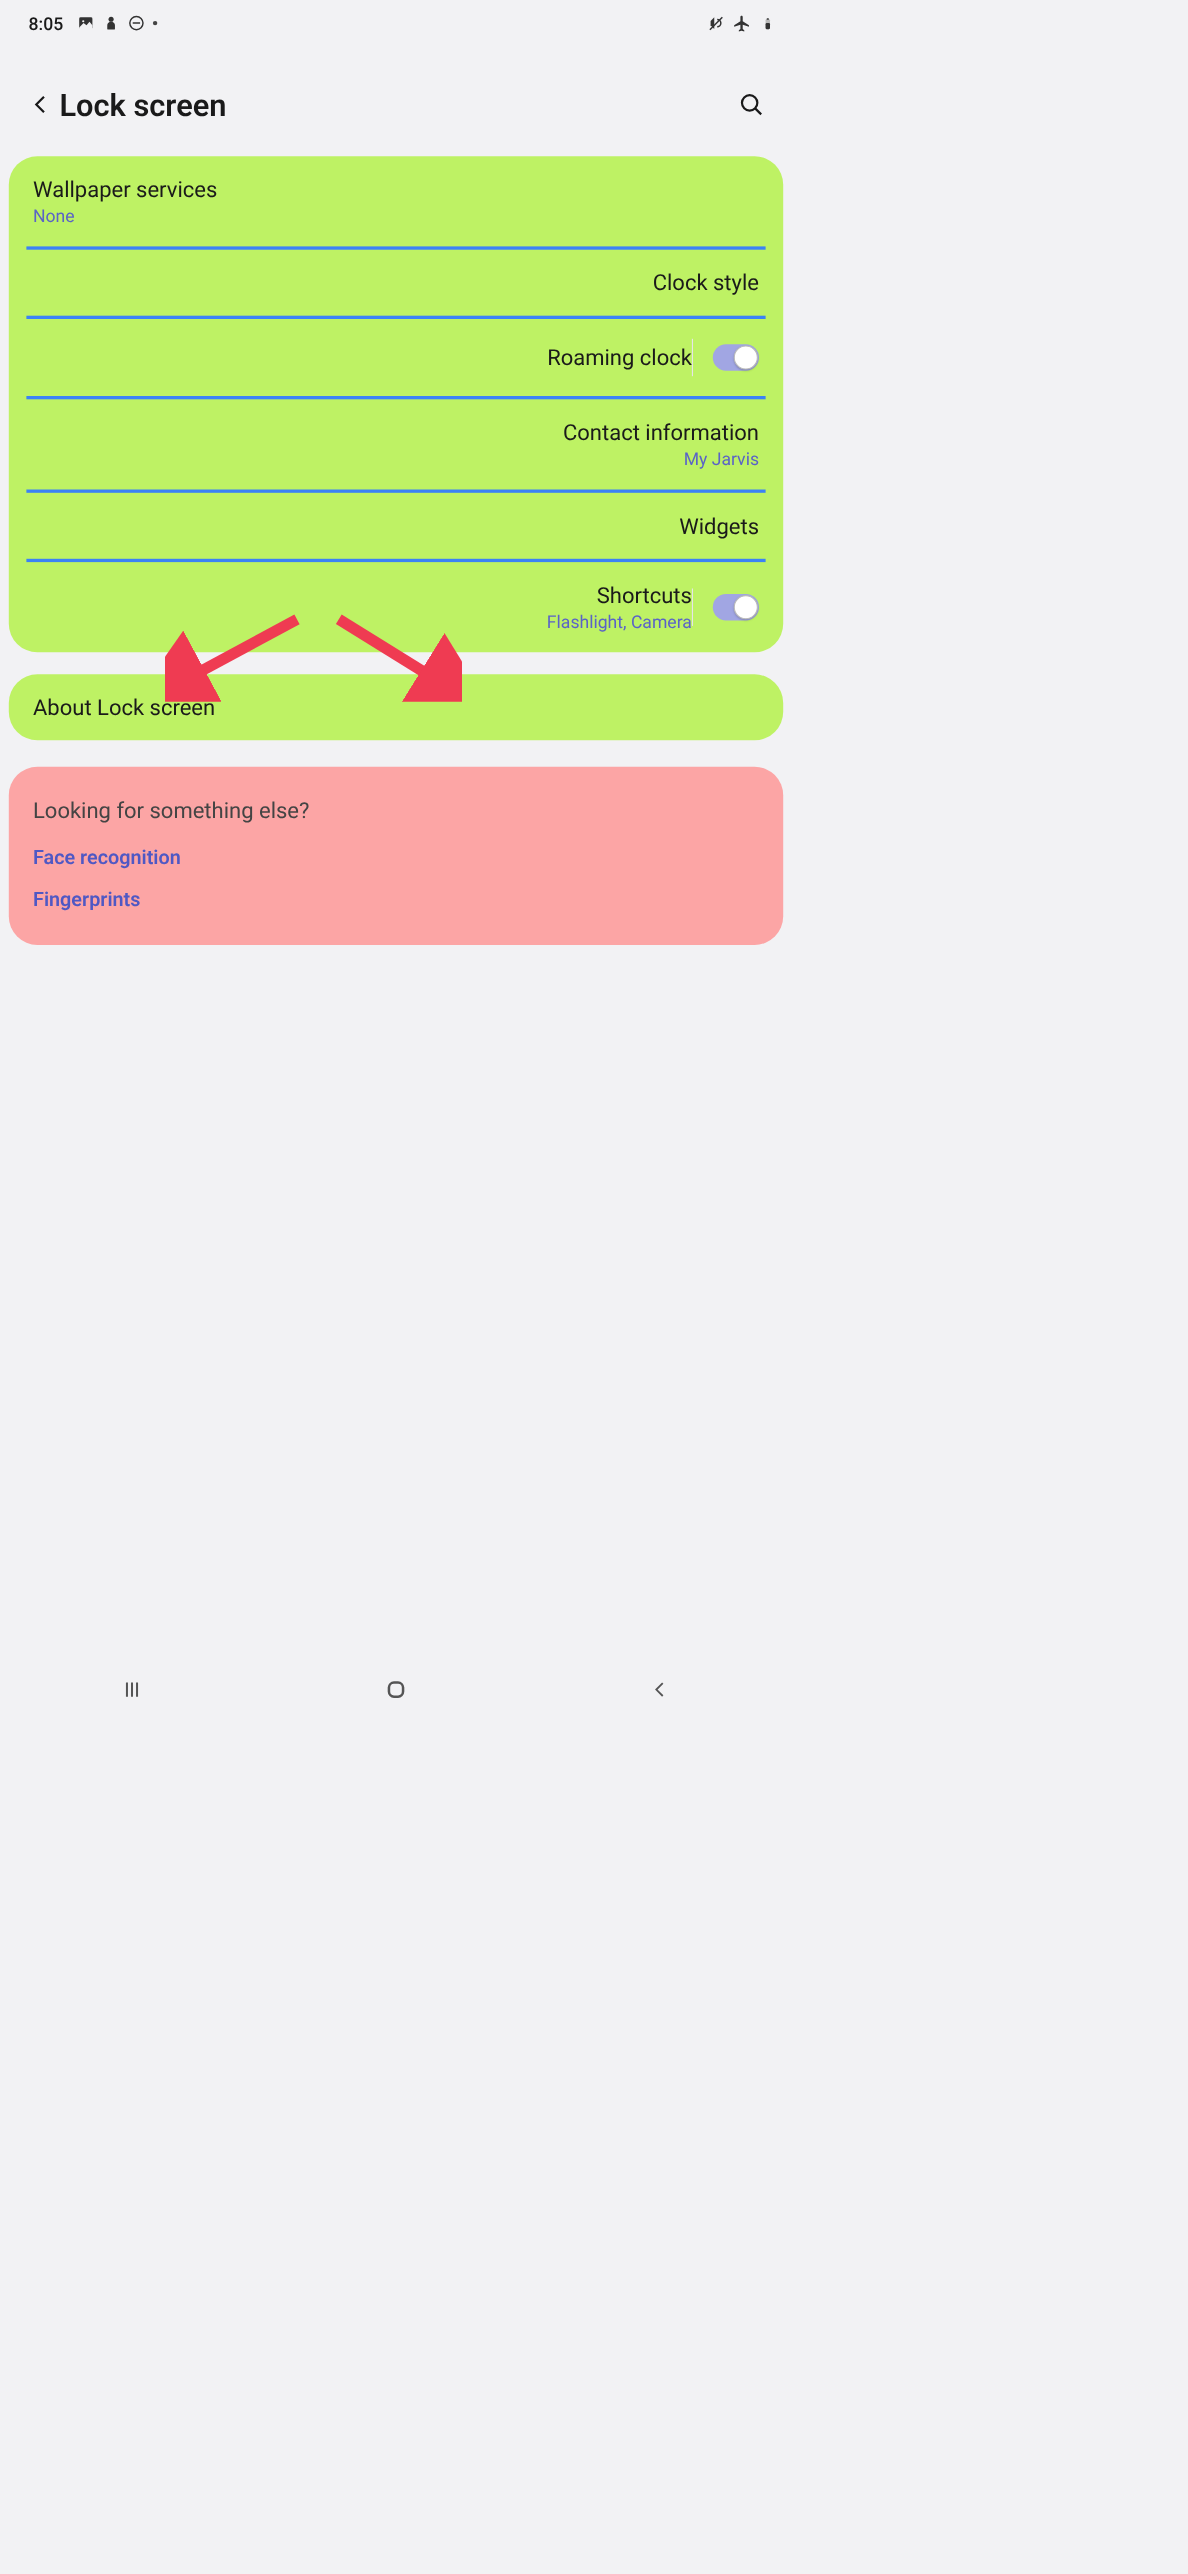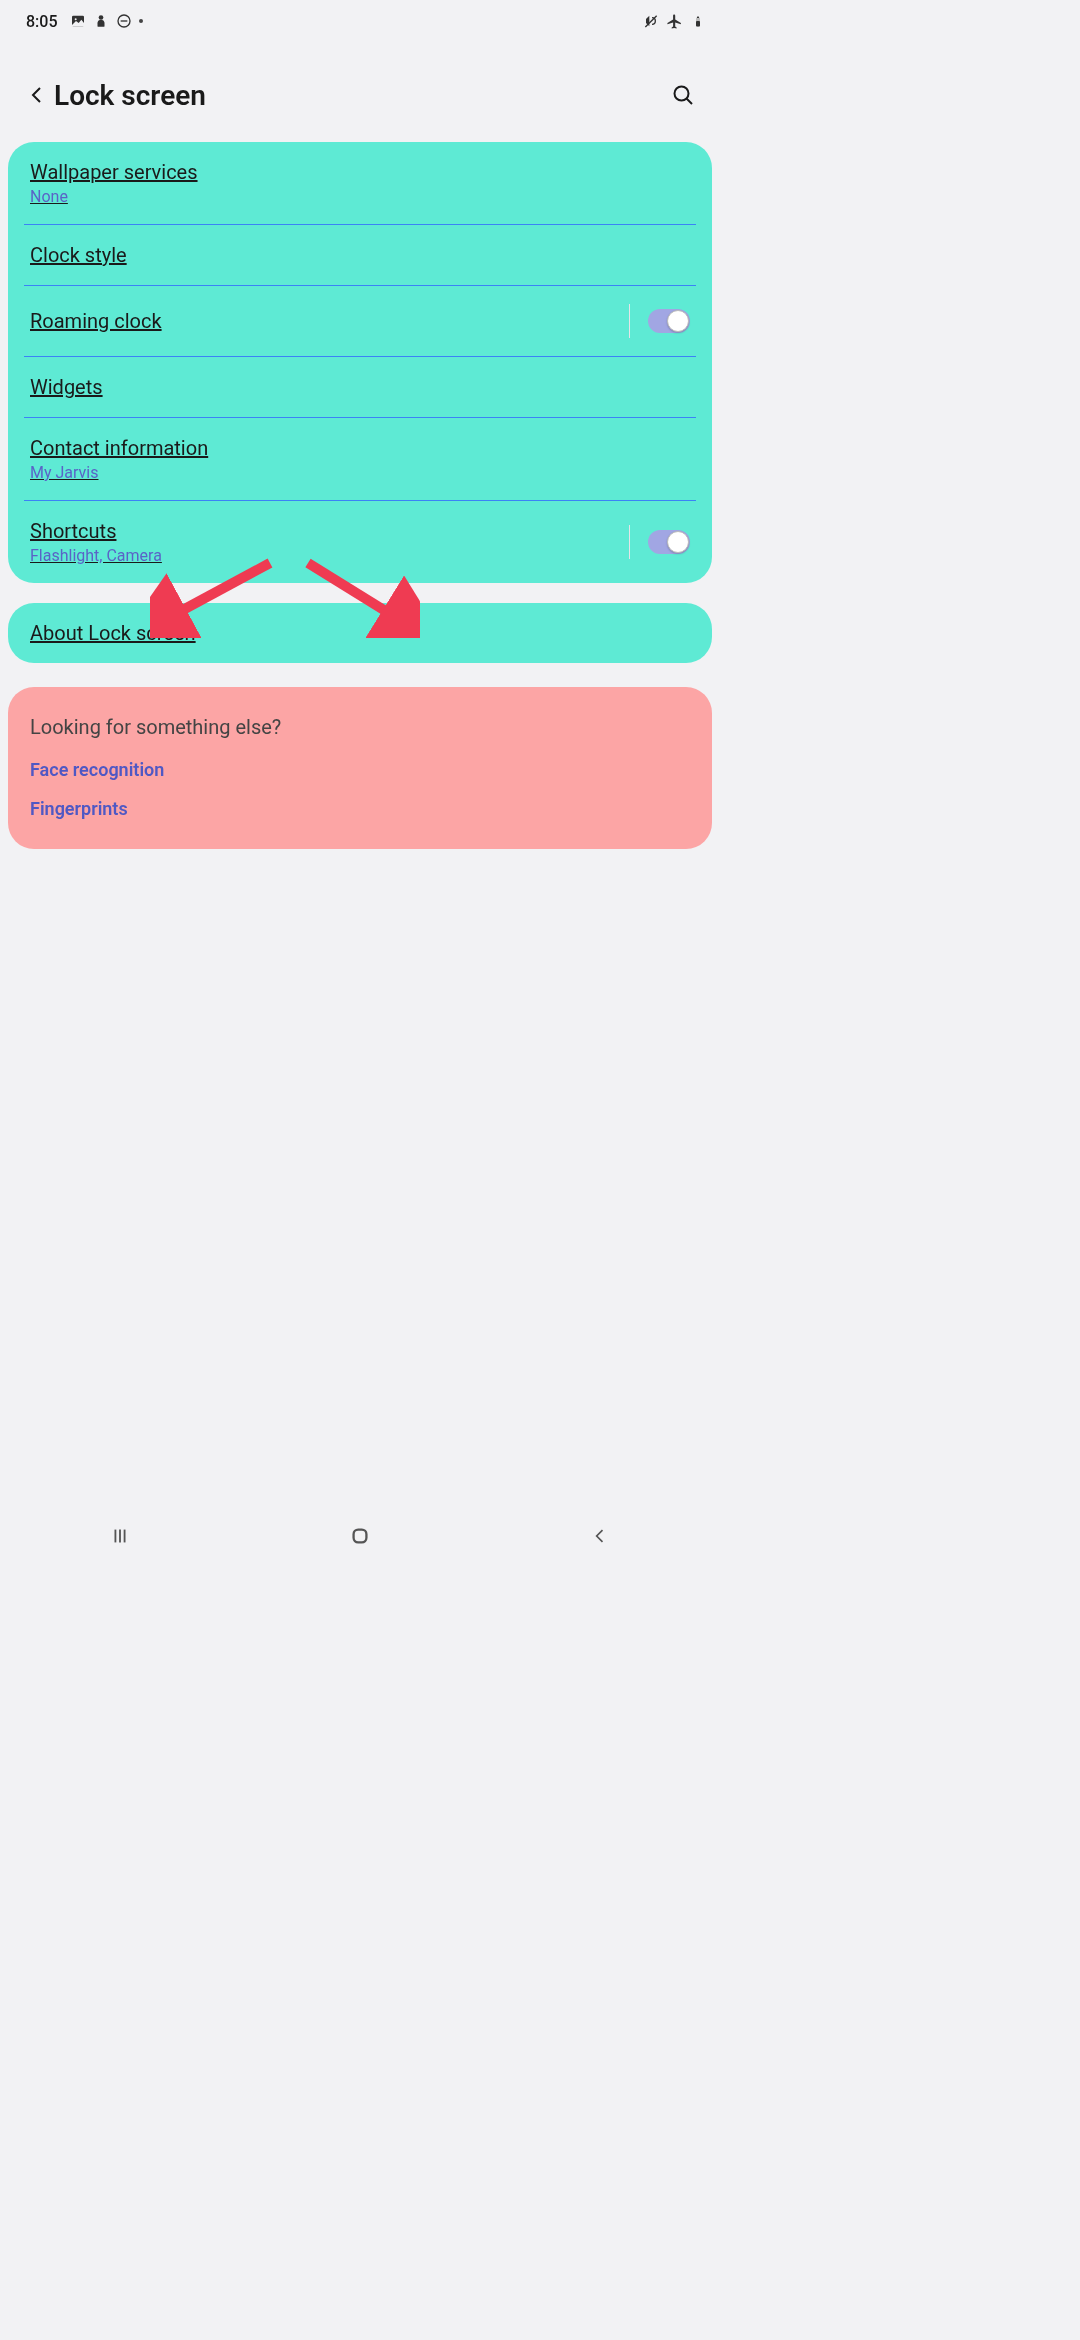--- a/index.html
+++ b/index.html
@@ -10,24 +10,24 @@
     .status-left .time { margin-left: 12px; margin-right: 4px; }
     .status-icons-left { display: flex; gap: 6px; align-items: center; }
     .status-right { display: flex; gap: 6px; align-items: center; }
     .icon-box { width: 17px; height: 17px; display: inline-flex; align-items: center; justify-content: center; }
     .tiny-dot { width: 4px; height: 4px; background: #444; border-radius: 50%; }
     
     .header { display: flex; align-items: center; padding: 36px 20px 30px 20px; }
     .header-title { font-size: 28px; font-weight: 600; flex: 1;}
     .back-chevron, .search-btn { width: 34px; height: 34px; display: flex; align-items: center; justify-content: center; }
     
-    .card { background: #5eead4; border-radius: 26px; margin: 0 8px; overflow: hidden; text-decoration: underline; }
+    .card { background: #bef264; border-radius: 26px; margin: 0 8px; overflow: hidden; }
     .card + .card { margin-top: 20px; }
     .row { padding: 18px 22px; position: relative; }
-    .row + .row { border-top: 1px solid #3b82f6; margin: 0 16px; padding-left: 6px; padding-right: 6px;}
+    .row + .row { border-top: 3px solid #3b82f6; margin: 0 16px; padding-left: 6px; padding-right: 6px; text-align: right;}
     .card > .row:first-child { padding-left: 22px; padding-right: 22px; }
     .row .title { font-size: 20px; font-weight: 400; color: #1a1a1a; }
     .row .subtitle { font-size: 16px; color: #5a63c7; margin-top: 3px; font-weight: 400;}
     .row-with-toggle { display: flex; align-items: center; }
     .row-with-toggle .text-block { flex: 1; }
     .toggle-wrap { padding-left: 18px; border-left: 1px solid #e5e5e8; height: 34px; display:flex; align-items:center;}
     .switch { width: 42px; height: 24px; background: #a1a6e3; border-radius: 14px; position: relative; }
     .switch.on::after { content:""; position: absolute; width: 20px; height:20px; background:#fff; border:1px solid #bbb; border-radius:50%; right:1px; top:1px; box-shadow: 0 1px 2px rgba(0,0,0,0.2);}
     
     .card-secondary { background: #fca5a5; border-radius: 26px; margin: 24px 8px 0; padding: 28px 22px 30px 22px; }
@@ -118,25 +118,25 @@
   </div>
   <div class="row row-with-toggle">
     <div class="text-block">
         <div class="title">Roaming clock</div>
       </div>
     <div class="toggle-wrap">
         <div class="switch on"></div>
       </div>
   </div>
   <div class="row">
-    <div class="title">Widgets</div>
+    <div class="title">Contact information</div>
+    <div class="subtitle">My Jarvis</div>
   </div>
   <div class="row">
-    <div class="title">Contact information</div>
-    <div class="subtitle">My Jarvis</div>
+    <div class="title">Widgets</div>
   </div>
   <div class="row row-with-toggle">
     <div class="text-block">
       <div class="title">Shortcuts</div>
       <div class="subtitle">Flashlight, Camera</div>
     </div>
     <div class="toggle-wrap">
         <div class="switch on"></div>
       </div>
   </div>

